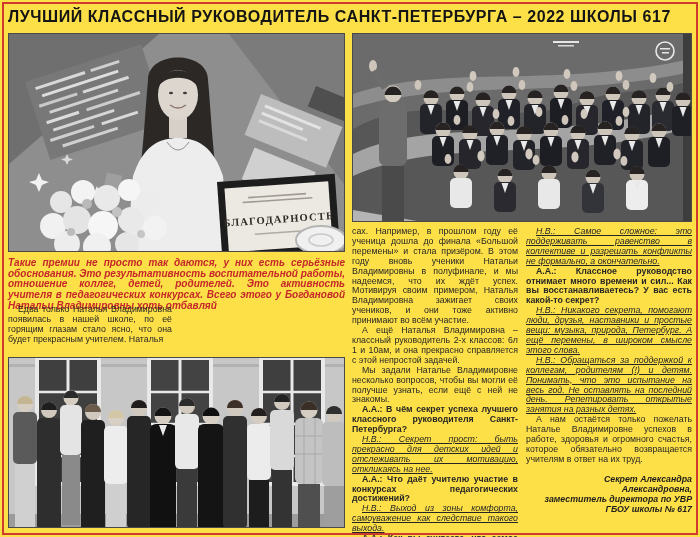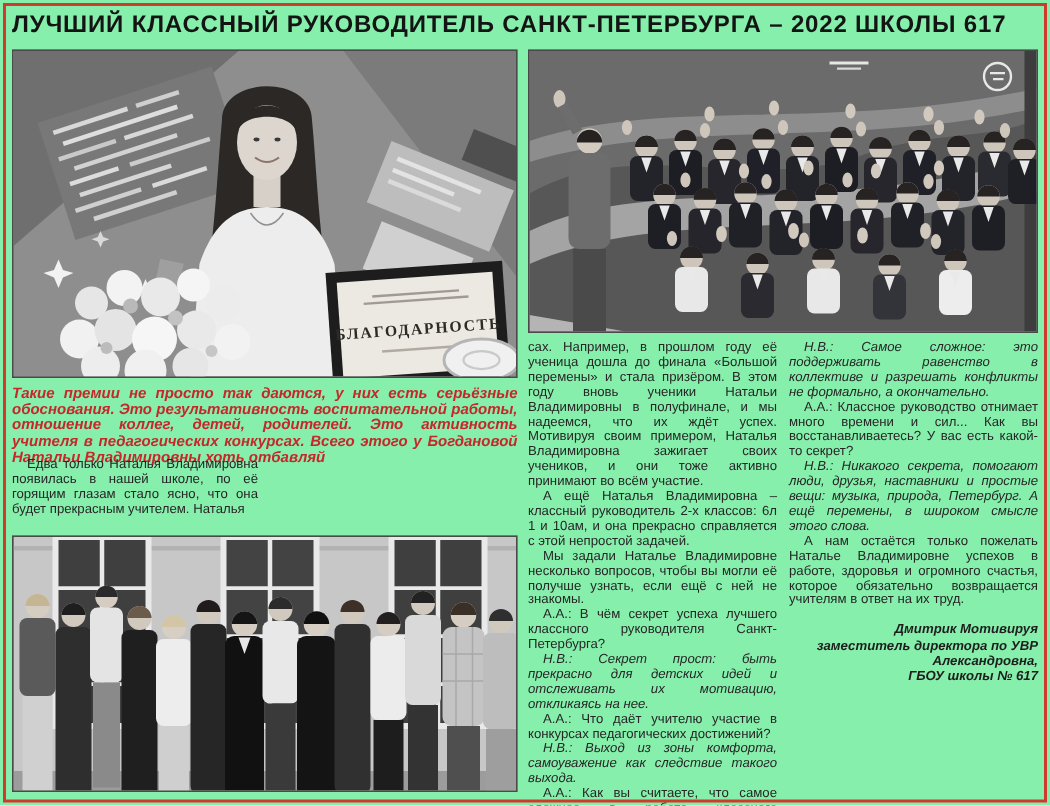--- a/index.html
+++ b/index.html
@@ -1,31 +1,31 @@
 <!DOCTYPE html>
 <html><head>
 <meta charset="utf-8">
 <style>
   html,body{margin:0;padding:0;background:#ffffff;}
   body{width:700px;height:537px;overflow:hidden;font-family:"Liberation Sans",sans-serif;}
-  .page{position:relative;width:700px;height:537px;background:#86efac;}
+  .page{position:relative;width:700px;height:537px;background:#fde047;}
   .frame{position:absolute;inset:2px;border:2px solid #cf3a2c;pointer-events:none;z-index:5;}
   .headline{position:absolute;left:8px;top:5px;width:686px;margin:0;font-size:16px;line-height:24px;
     font-weight:bold;color:#141414;letter-spacing:0.55px;white-space:nowrap;}
   figure{margin:0;padding:0;position:absolute;border:1px solid #4a4a4a;background:#8a8a8a;box-sizing:border-box;overflow:hidden;}
   #photo-portrait{left:8px;top:33px;width:337px;height:219px;}
   #photo-class{left:352px;top:33px;width:340px;height:189px;}
   #photo-group{left:8px;top:357px;width:337px;height:171px;}
   .caption{position:absolute;left:8px;top:258px;width:337px;margin:0;
     font-size:10px;line-height:10.7px;font-weight:bold;font-style:italic;color:#c5272b;text-align:justify;}
   .col{position:absolute;font-size:8.8px;line-height:9.9px;color:#262626;text-align:justify;}
   .col p{margin:0;text-indent:10px;}
   .col p.noind{text-indent:0;}
-  .col p.q{font-weight:normal;}
-  .col p.a{font-style:italic;}
+  .col p.q{font-weight:bold;}
+  .col p.a{font-style:italic;text-decoration:underline;}
   #col1{left:8px;top:305px;width:164px;height:48px;}
   #col2{left:181px;top:305px;width:164px;height:48px;}
   #col3{left:352px;top:227px;width:166px;height:306px;}
   #col4{left:526px;top:227px;width:166px;height:306px;}
   .sig{margin-top:9px;text-align:right;font-weight:bold;font-style:italic;color:#1d1d1d;}
   .sig div{line-height:10.2px;}
   svg text.cert{font-family:"Liberation Serif",serif;font-weight:bold;letter-spacing:1.2px;fill:#2e2a26;}
 </style>
 </head>
 <body>
@@ -332,21 +332,22 @@
     <p class="a">Н.В.: Секрет прост: быть прекрасно для детских идей и отслеживать их мотивацию, откликаясь на нее.</p>
     <p class="q">А.А.: Что даёт учителю участие в конкурсах педагогических достижений?</p>
     <p class="a">Н.В.: Выход из зоны комфорта, самоуважение как следствие такого выхода.</p>
     <p class="q">А.А.: Как вы считаете, что самое сложное в работе классного руководителя?</p>
   </div>
 
   <div class="col" id="col4">
     <p class="a">Н.В.: Самое сложное: это поддерживать равенство в коллективе и разрешать конфликты не формально, а окончательно.</p>
     <p class="q">А.А.: Классное руководство отнимает много времени и сил... Как вы восстанавливаетесь? У вас есть какой-то секрет?</p>
     <p class="a">Н.В.: Никакого секрета, помогают люди, друзья, наставники и простые вещи: музыка, природа, Петербург. А ещё перемены, в широком смысле этого слова.</p>
+    <p class="a">Н.В.: Обращаться за поддержкой к коллегам, родителям (!) и детям. Понимать, что это испытание на весь год. Не оставлять на последний день. Репетировать открытые занятия на разных детях.</p>
     <p>А нам остаётся только пожелать Наталье Владимировне успехов в работе, здоровья и огромного счастья, которое обязательно возвращается учителям в ответ на их труд.</p>
     <div class="sig">
-      <div>Дмитрик Мотивируя</div>
+      <div>Секрет Александра</div>
+      <div>Александровна,</div>
       <div>заместитель директора по УВР</div>
-      <div>Александровна,</div>
       <div>ГБОУ школы № 617</div>
     </div>
   </div>
 </div>
 
 </body></html>

